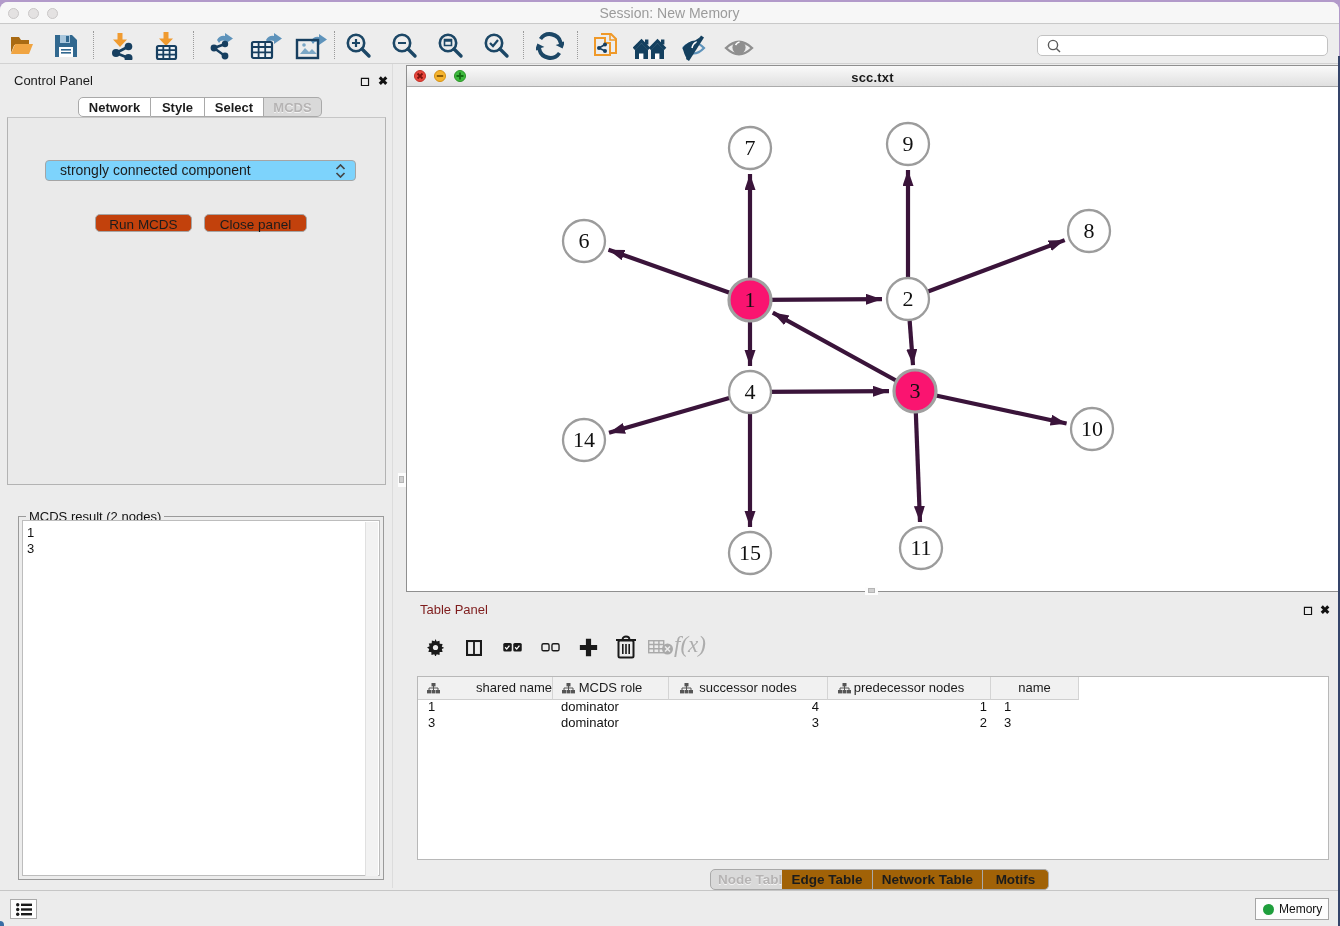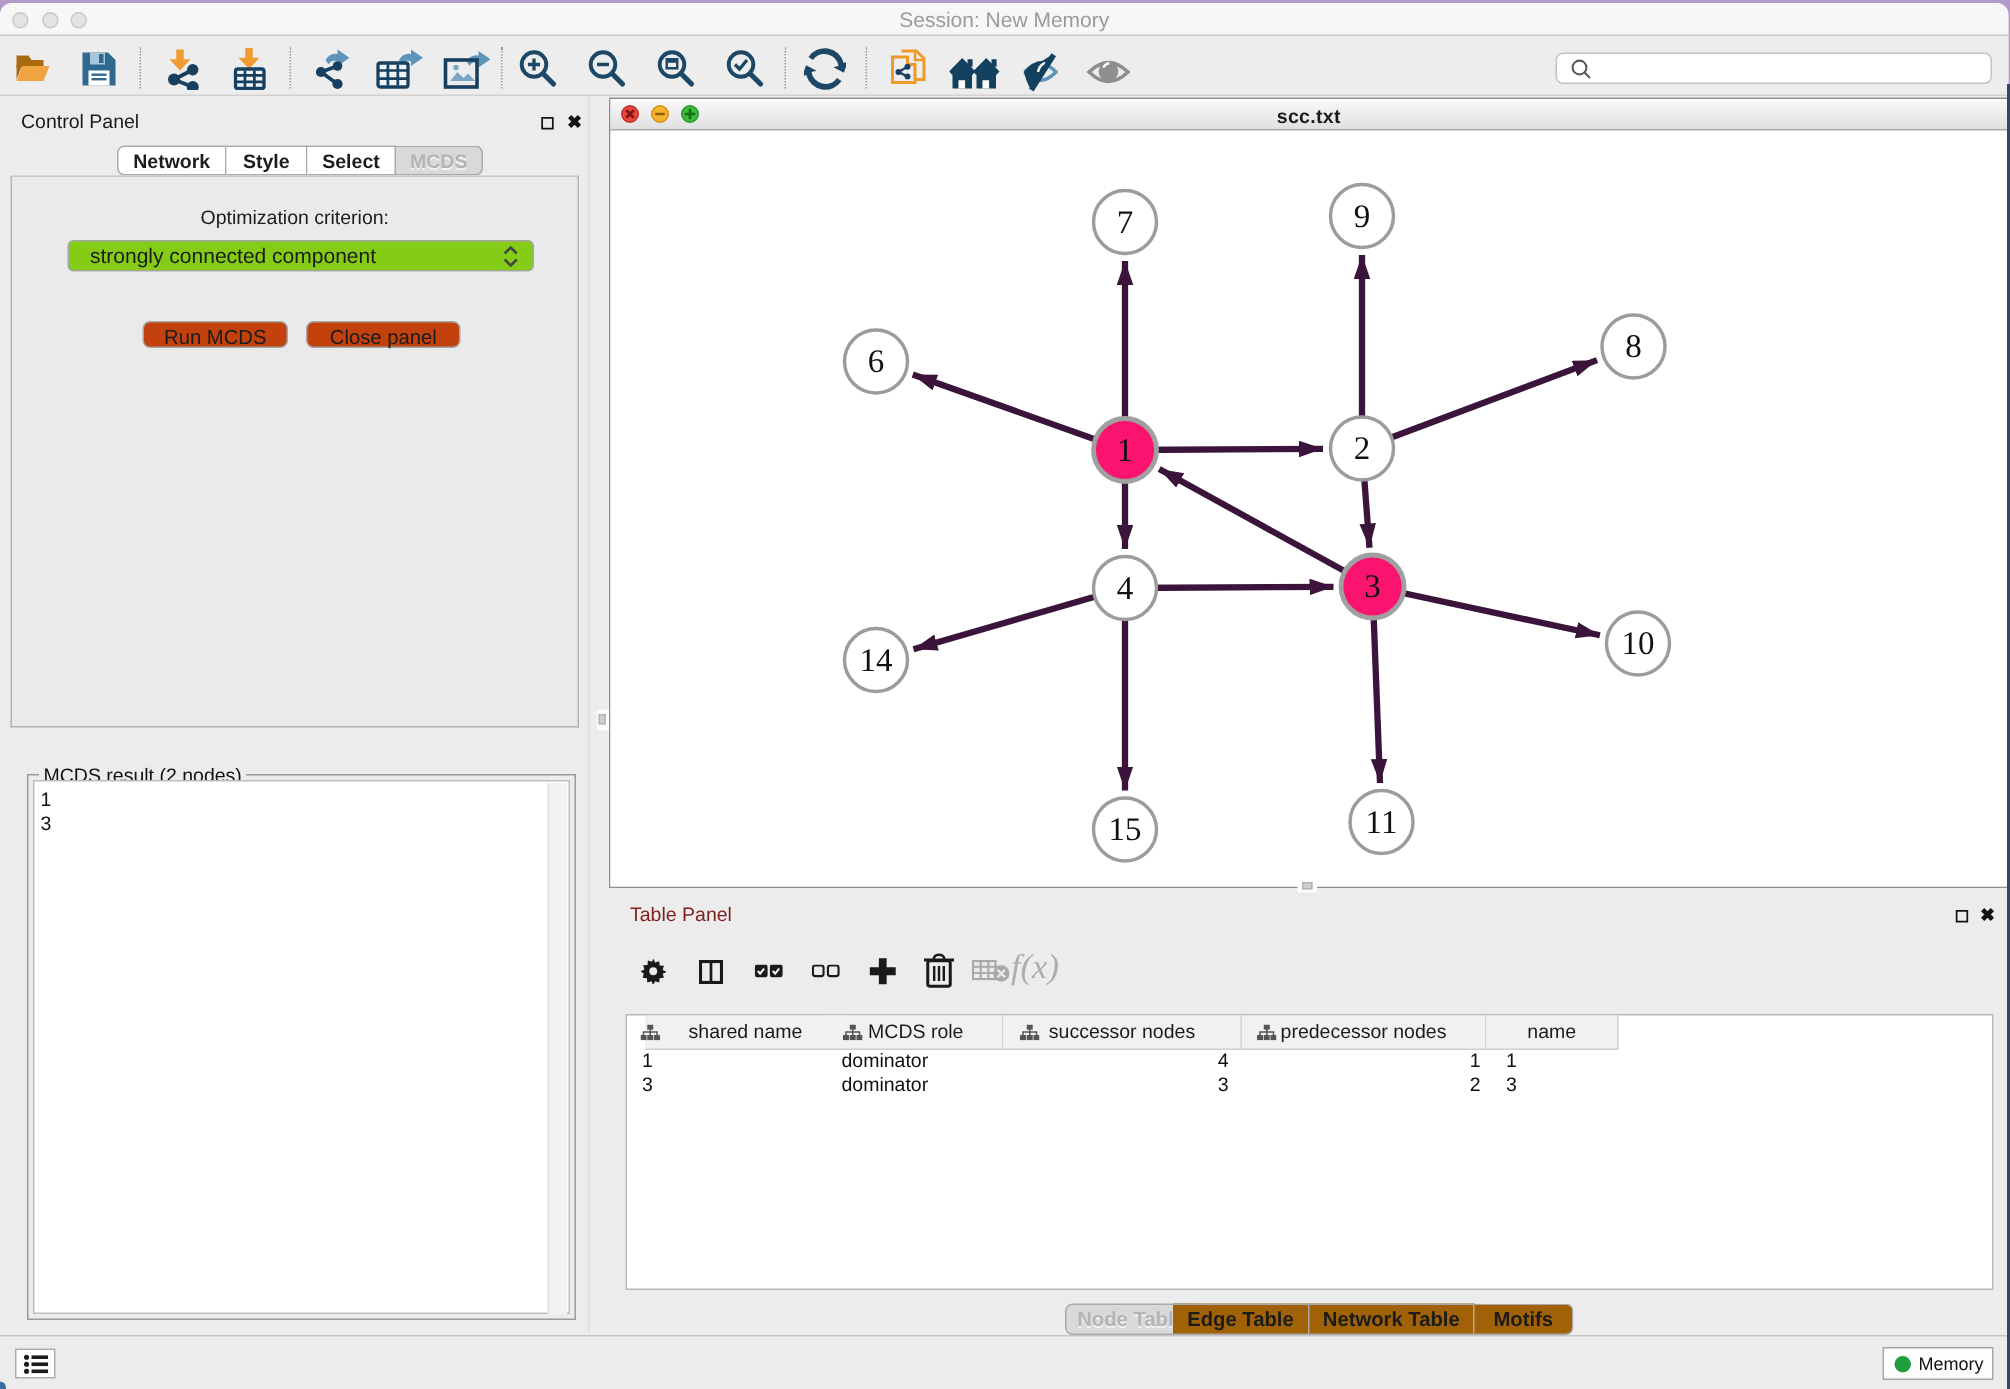--- a/index.html
+++ b/index.html
@@ -25,21 +25,21 @@
 #cpanel { position:absolute; left:0; top:62px; width:393px; height:824px; background:#ececec; border-right:1px solid #dcdcdc; }
 #cpanel-title { position:absolute; left:14px; top:9px; font-size:13px; color:#1a1a1a; }
 .panebtns { position:absolute; top:10px; font-weight:bold; color:#111; font-size:12px; }
 .tabs { position:absolute; top:33px; height:20px; font-size:13px; }
 .tab { position:absolute; top:0; height:20px; background:#fff; border:1px solid #a9a9a9;
   text-align:center; color:#1c1c1c; line-height:19px; font-weight:bold; }
 .tab.sel { background:#d9d9d9; color:#b5b3b3; text-shadow:0 1px 0 #f4f4f4; }
 #tabpane { position:absolute; left:7px; top:53px; width:379px; height:368px;
   background:#eaeaea; border:1px solid #b3b3b3; border-top:1px solid #c6c6c6; }
 #optlabel { position:absolute; left:0; width:100%; top:19px; text-align:center; font-size:13px; color:#1c1c1c; }
-#dropdown { position:absolute; left:37px; top:42px; width:311px; height:21px; background:#84cc16;
+#dropdown { position:absolute; left:37px; top:42px; width:311px; height:21px; background:#7dd3fc;
   border:1px solid #a5a5a5; border-radius:4px; font-size:14px; color:#1c1c1c; line-height:19px; padding-left:14px; }
 .btn { position:absolute; height:18px; background:#c2410c; border:1px solid #a5a5a5; border-radius:5px;
   font-size:13.5px; color:#1c1c1c; text-align:center; line-height:19px;margin-top:20px; }
 #fieldset { position:absolute; left:18px; top:436px; width:366px; height:364px; border:1px solid #9a9a9a;margin-top:16px; }
 #fieldset-label { position:absolute; left:7px; top:-8px; background:#ececec; padding:0 3px; font-size:13px; color:#111; }
 #resultbox { position:absolute; left:3px; top:3px; width:358px; height:356px; background:#fff; border:1px solid #bdbdbd; }
 #resultbox .rline { margin-left:4px; font-size:13px; color:#111; line-height:16px; }
 #resultbox .sbar { position:absolute; right:1px; top:1px; width:13px; height:354px; background:#f2f2f2; border-left:1px solid #e0e0e0; }
 
 #netwin { position:absolute; left:406px; top:63px; width:933px; height:527px;
@@ -198,21 +198,20 @@
     <div id="cpanel-title">Control Panel</div>
     <div class="panebtns" style="left:360px;">◻</div>
     <div class="panebtns" style="left:378px;">✖</div>
     <div class="tabs">
       <div class="tab" style="left:78px; width:73px; border-radius:5px 0 0 5px;">Network</div>
       <div class="tab" style="left:151px; width:54px; border-left:none;">Style</div>
       <div class="tab" style="left:205px; width:59px; border-left:none;">Select</div>
       <div class="tab sel" style="left:264px; width:58px; border-left:none; border-radius:0 5px 5px 0;">MCDS</div>
     </div>
     <div id="tabpane">
-      <div id="optlabel">Optimization criterion:</div>
       <div id="dropdown">strongly connected component<svg style="position:absolute; right:9px; top:3px;" width="11" height="14" viewBox="0 0 11 14">
             <path d="M1.5 5 L5.5 1 L9.5 5" fill="none" stroke="#444" stroke-width="1.7"></path>
             <path d="M1.5 9 L5.5 13 L9.5 9" fill="none" stroke="#444" stroke-width="1.7"></path>
           </svg></div>
       <div class="btn" style="left:87px; top:76px; width:97px;">Run MCDS</div>
       <div class="btn" style="left:196px; top:76px; width:103px;">Close panel</div>
     </div>
     <div id="fieldset">
       <div id="fieldset-label">MCDS result (2 nodes)</div>
       <div id="resultbox">
@@ -332,21 +331,21 @@
           <g fill="none" stroke="#a9a9a9" stroke-width="1.4">
             <rect x="0.7" y="0.7" width="15" height="12"></rect>
             <path d="M0.7 4.5 h15 M0.7 8.7 h15 M5.8 0.7 v12 M10.9 0.7 v12"></path>
           </g>
           <circle cx="19.5" cy="9" r="5.5" fill="#a9a9a9"></circle>
           <path d="M17 6.5 l5 5 M22 6.5 l-5 5" stroke="#ececec" stroke-width="1.5"></path>
         </svg>
       <div style="position:absolute;left:268px;top:11px;font-family:'Liberation Serif',serif;font-style:italic;font-size:23px;color:#adadad;">f(x)</div>
     </div>
     <div id="tablebox">
-      <div class="thead" style="left:12px; width:135px;">shared name</div>
+      <div class="thead" style="left:0; width:135px;text-align:right;">shared name</div>
       <div class="thead" style="left:135px; width:116px;">MCDS role</div>
       <div class="thead" style="left:251px; width:159px;">successor nodes</div>
       <div class="thead" style="left:410px; width:163px;">predecessor nodes</div>
       <div class="thead" style="left:573px; width:88px; border-right:1px solid #d4d4d4;">name</div>
       <svg style="position:absolute;left:9px;top:6px;" width="13" height="11" viewBox="0 0 13 11">
           <rect x="4.5" y="0" width="4" height="3.4" fill="#555"></rect>
           <rect x="0" y="7" width="4" height="3.4" fill="#555"></rect>
           <rect x="4.5" y="7" width="4" height="3.4" fill="#555"></rect>
           <rect x="9" y="7" width="4" height="3.4" fill="#555"></rect>
           <path d="M2 7 v-2 h9 v2 M6.5 3 v4" stroke="#555" stroke-width="1" fill="none"></path>

